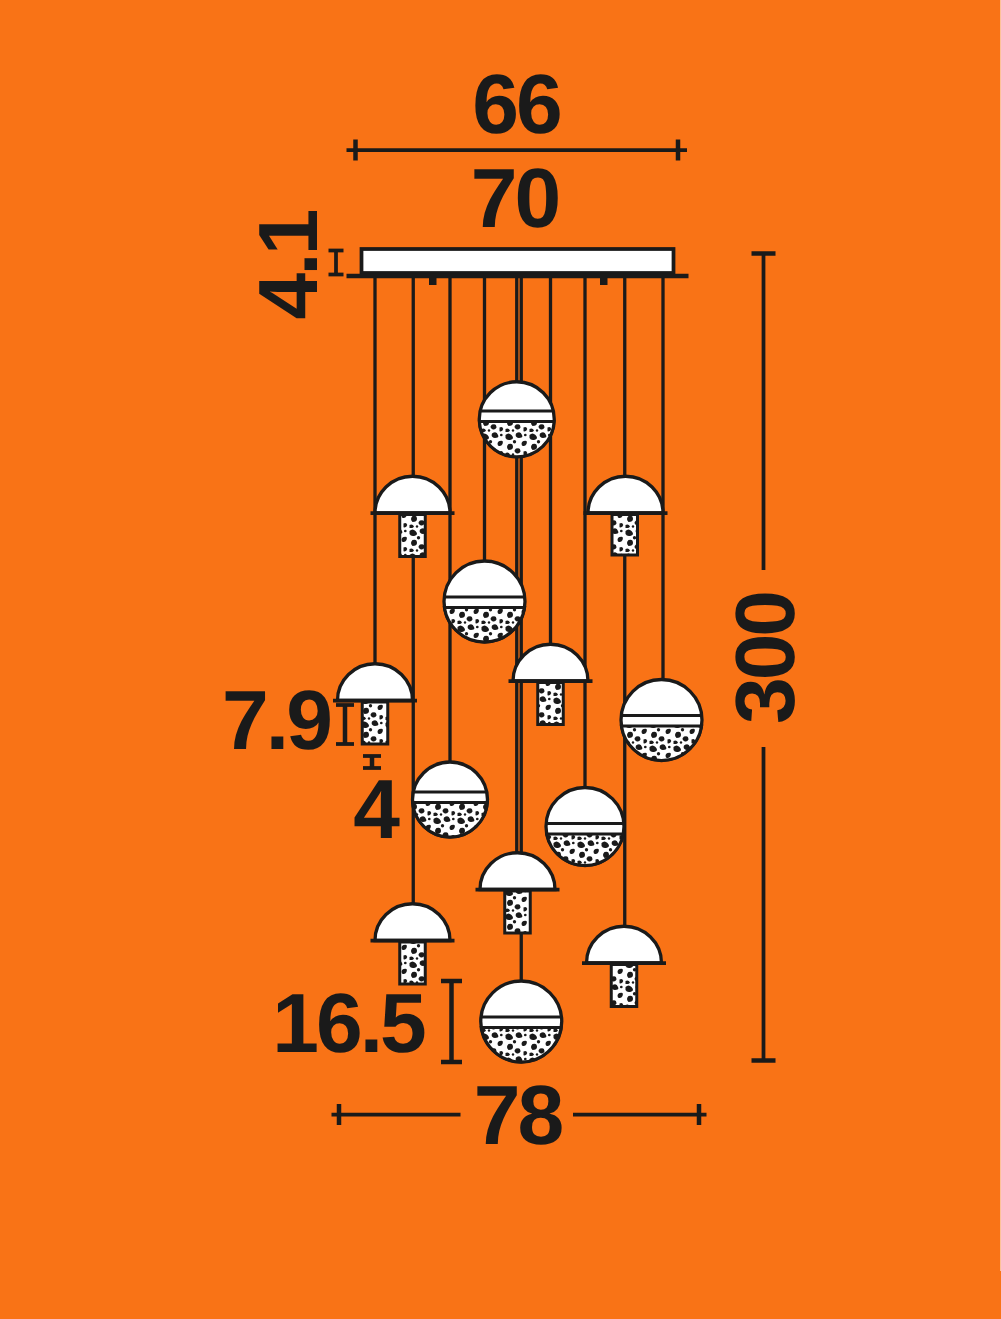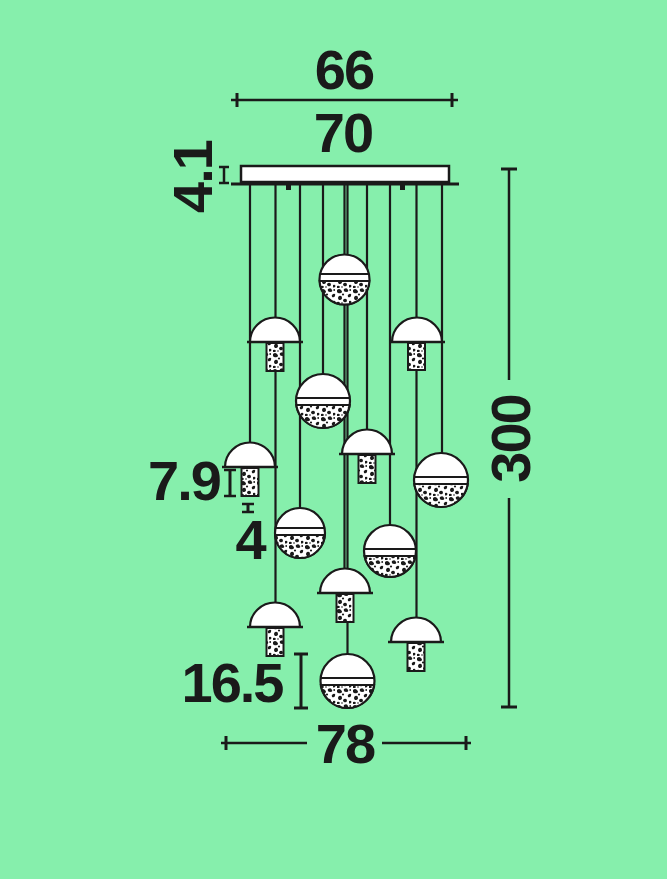--- a/index.html
+++ b/index.html
@@ -1,16 +1,16 @@
 <!DOCTYPE html>
 <html><head>
 <meta charset="utf-8">
 <style>
   html,body{margin:0;padding:0;background:#ffffff;}
-  .stage{position:relative;width:667px;height:879px;background:#86efac;overflow:hidden;}
+  .stage{position:relative;width:667px;height:879px;background:#f97316;overflow:hidden;}
   .dim-label{
     font-family:"Liberation Sans", sans-serif;
     font-weight:bold;
     font-size:56px;
     letter-spacing:-2px;
     fill:#1a1a1a;
   }
   svg{display:block;}
 </style>
 </head>

